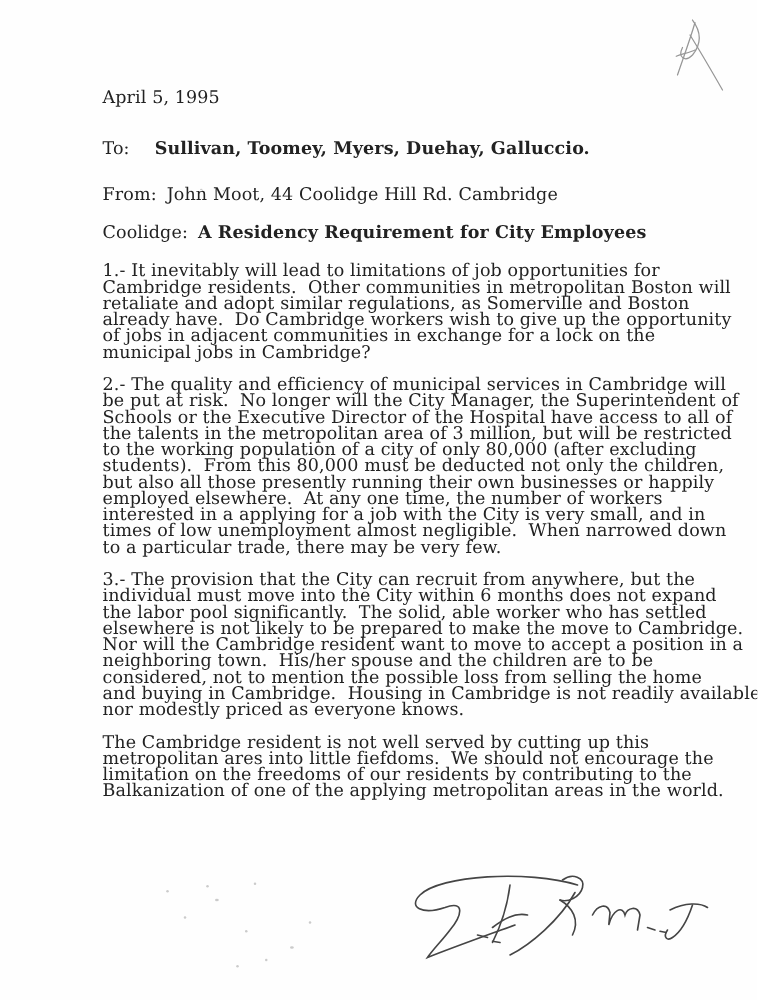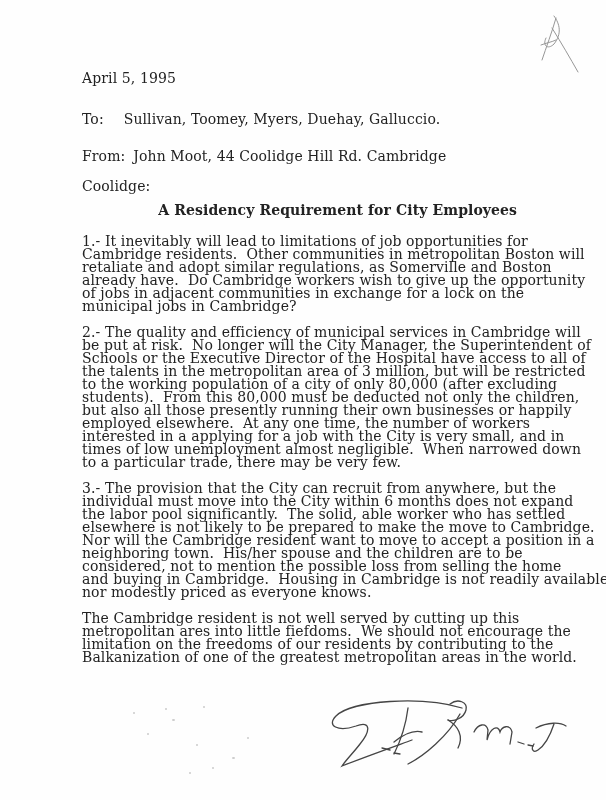--- a/index.html
+++ b/index.html
@@ -19,24 +19,24 @@
     width: 500px;
     font-size: 14px;
     line-height: 13px;
     letter-spacing: 0.1px;
   }
   .line { white-space: pre; }
   .date-line { margin-bottom: 28px; }
   .field-row { display: flex; align-items: flex-start; }
   .field-label { white-space: pre; margin-right: 8px; flex: 0 0 auto; }
   .to-row { margin-bottom: 24px; margin-top: 12px; }
-  .to-line2 { padding-left: 12px; }
+  .to-line2 { padding-left: 12px; font-weight: bold; }
   .from-row { margin-bottom: 17px; text-align: center; }
   .subject-row { margin-bottom: 18px; }
-  .subject-value { font-weight: 700; margin-top: 24px; }
+  .subject-value { font-weight: 700; }
   .para { white-space: pre; margin: 0 0 13px 0; }
   .sig-wrap { position: absolute; left: 312px; top: 696px; width: 260px; height: 85px; }
   .corner-mark-wrap { position: absolute; left: 536px; top: 14px; width: 48px; height: 64px; }
   .speck { position: absolute; background: #b5b5b5; border-radius: 50%; opacity: 0.7; }
 </style>
 </head>
 <body>
 
 <div class="sheet">
 
@@ -83,21 +83,21 @@
 the labor pool significantly.  The solid, able worker who has settled
 elsewhere is not likely to be prepared to make the move to Cambridge.
 Nor will the Cambridge resident want to move to accept a position in a
 neighboring town.  His/her spouse and the children are to be
 considered, not to mention the possible loss from selling the home
 and buying in Cambridge.  Housing in Cambridge is not readily available
 nor modestly priced as everyone knows.</div>
     <div class="para">The Cambridge resident is not well served by cutting up this
 metropolitan ares into little fiefdoms.  We should not encourage the
 limitation on the freedoms of our residents by contributing to the
-Balkanization of one of the greatest metropolitan areas in the world.</div>
+Balkanization of one of the applying metropolitan areas in the world.</div>
 
   </div>
 
   <div class="sig-wrap">
     <svg width="260" height="85" viewBox="0 0 260 85" fill="none">
       <g stroke="#454545" stroke-width="1.3" stroke-linecap="round" fill="none">
         <path d="M150,12 C110,0 40,4 24,20 C14,30 26,36 44,30 C60,24 58,36 48,48 C42,56 34,64 30,70 C50,62 78,52 100,44"></path>
         <path d="M96,12 C94,28 88,46 82,58"></path>
         <path d="M82,46 C92,38 102,34 110,36"></path>
         <path d="M70,52 l8,2"></path>

